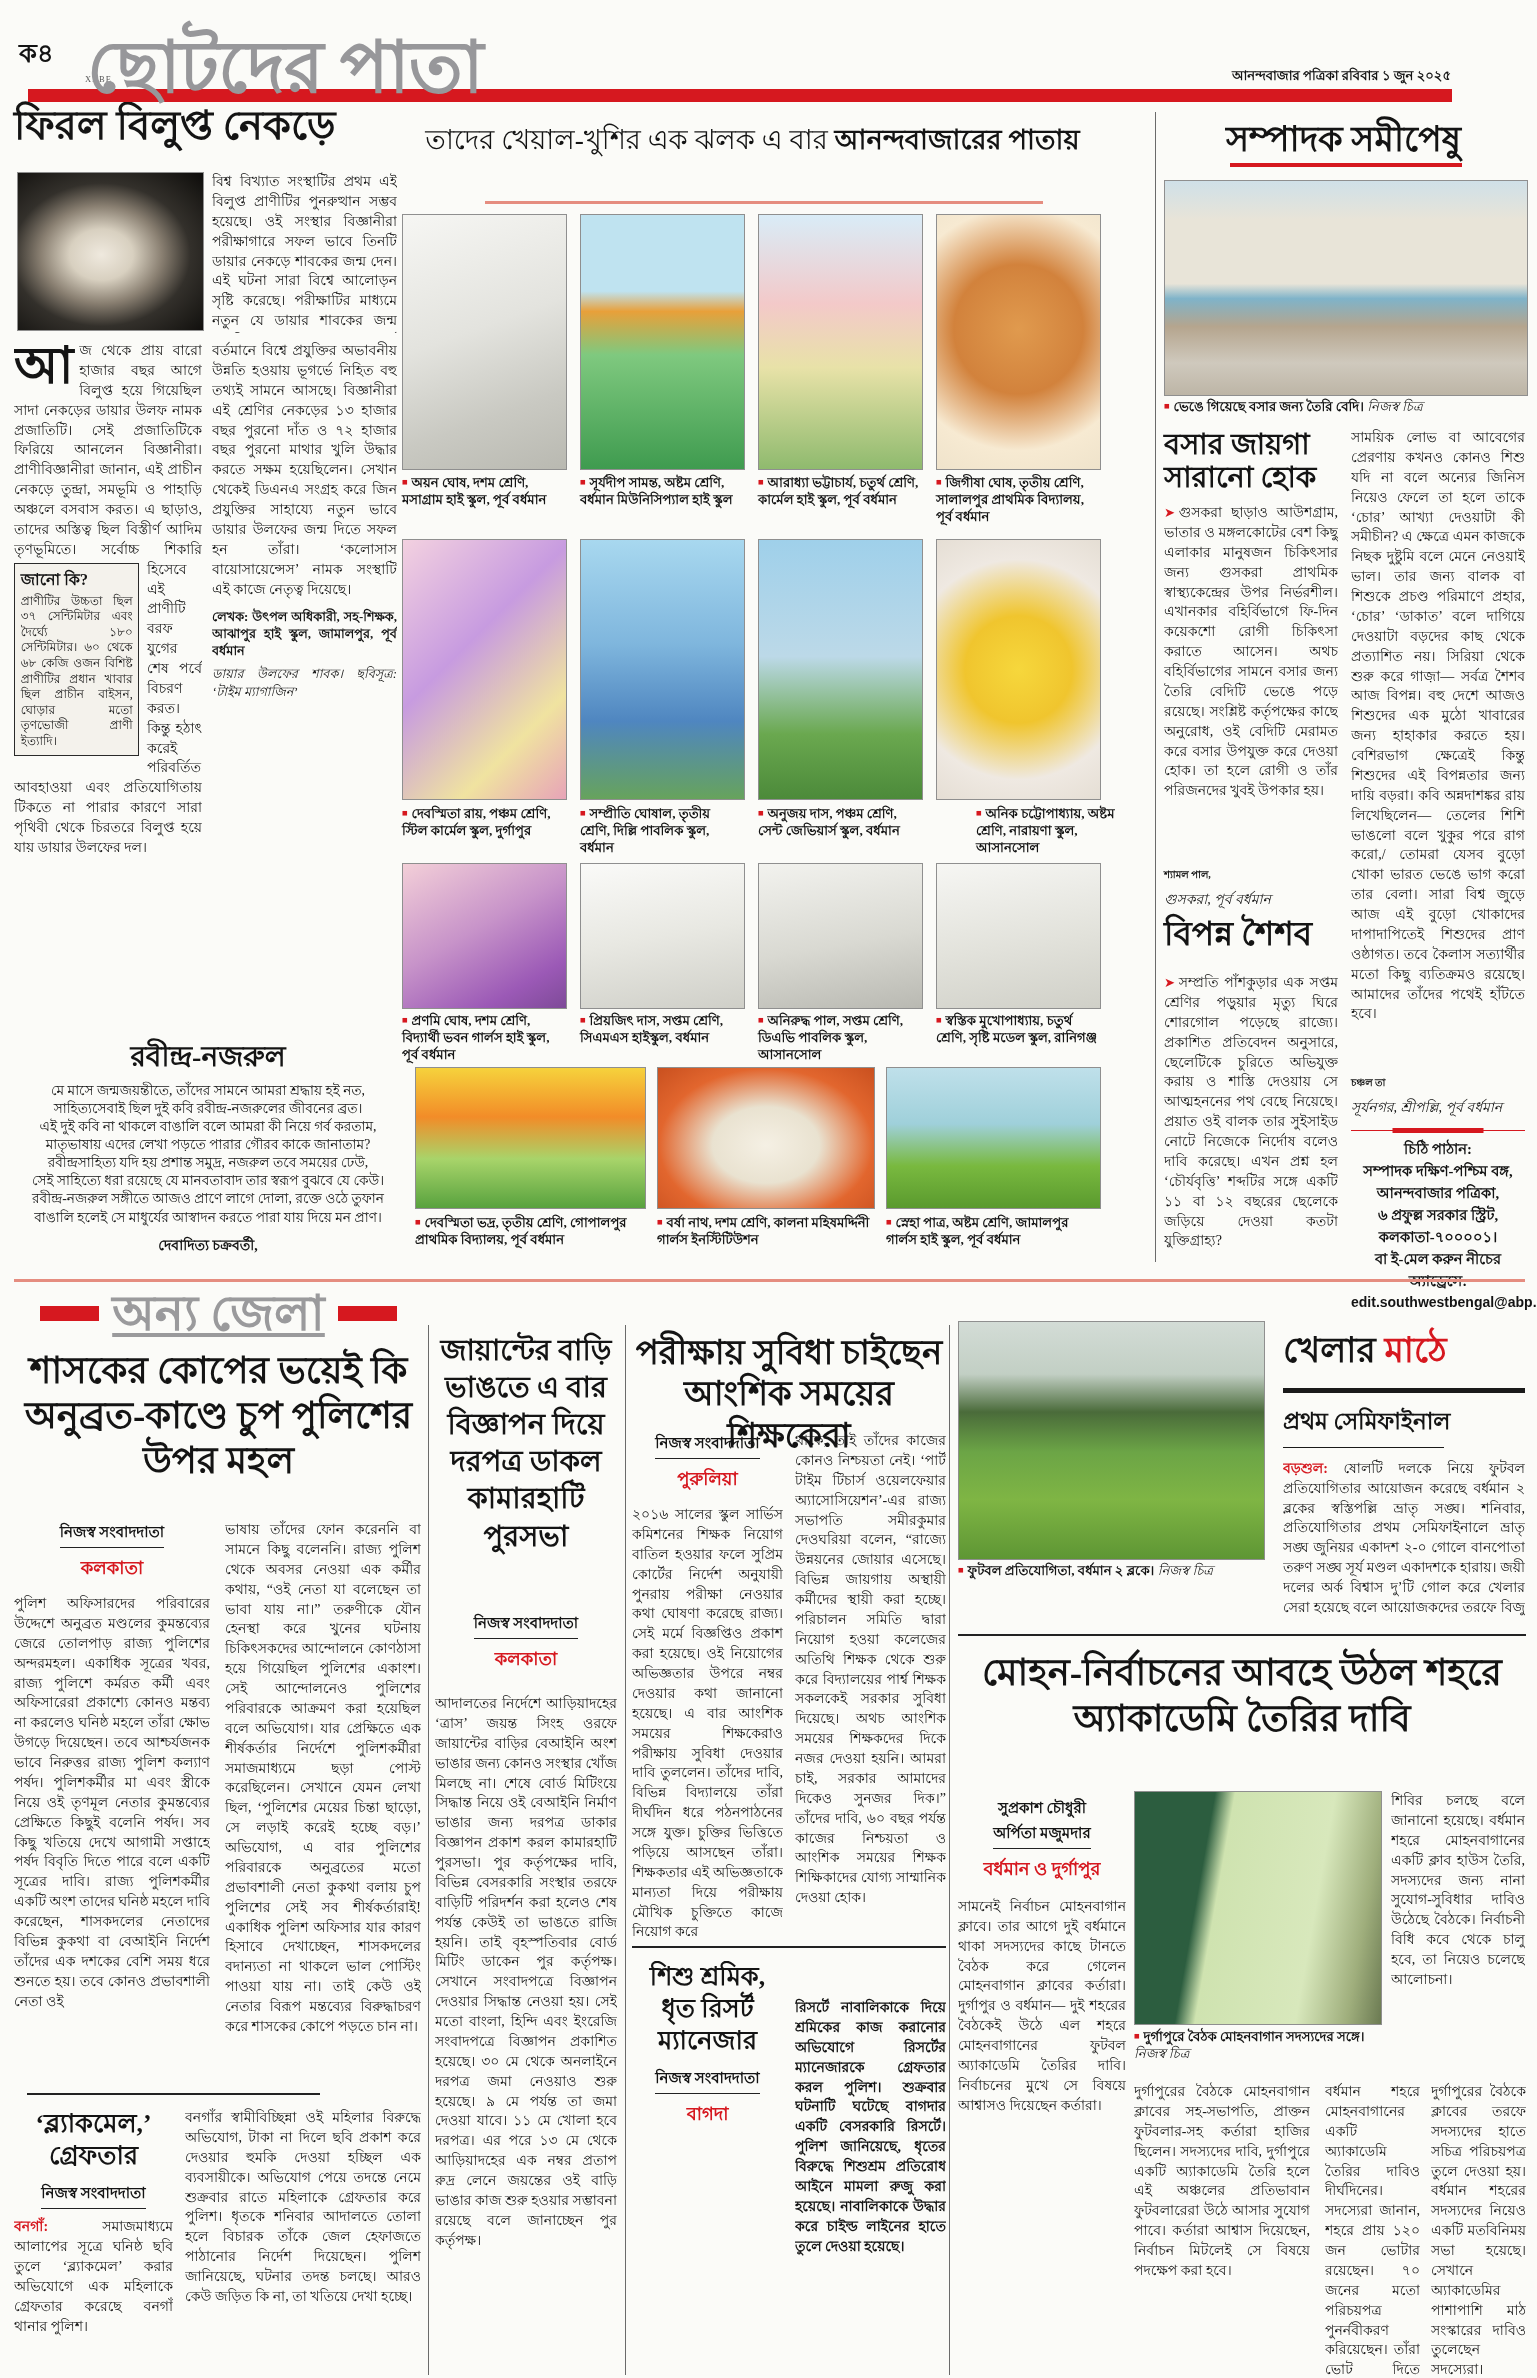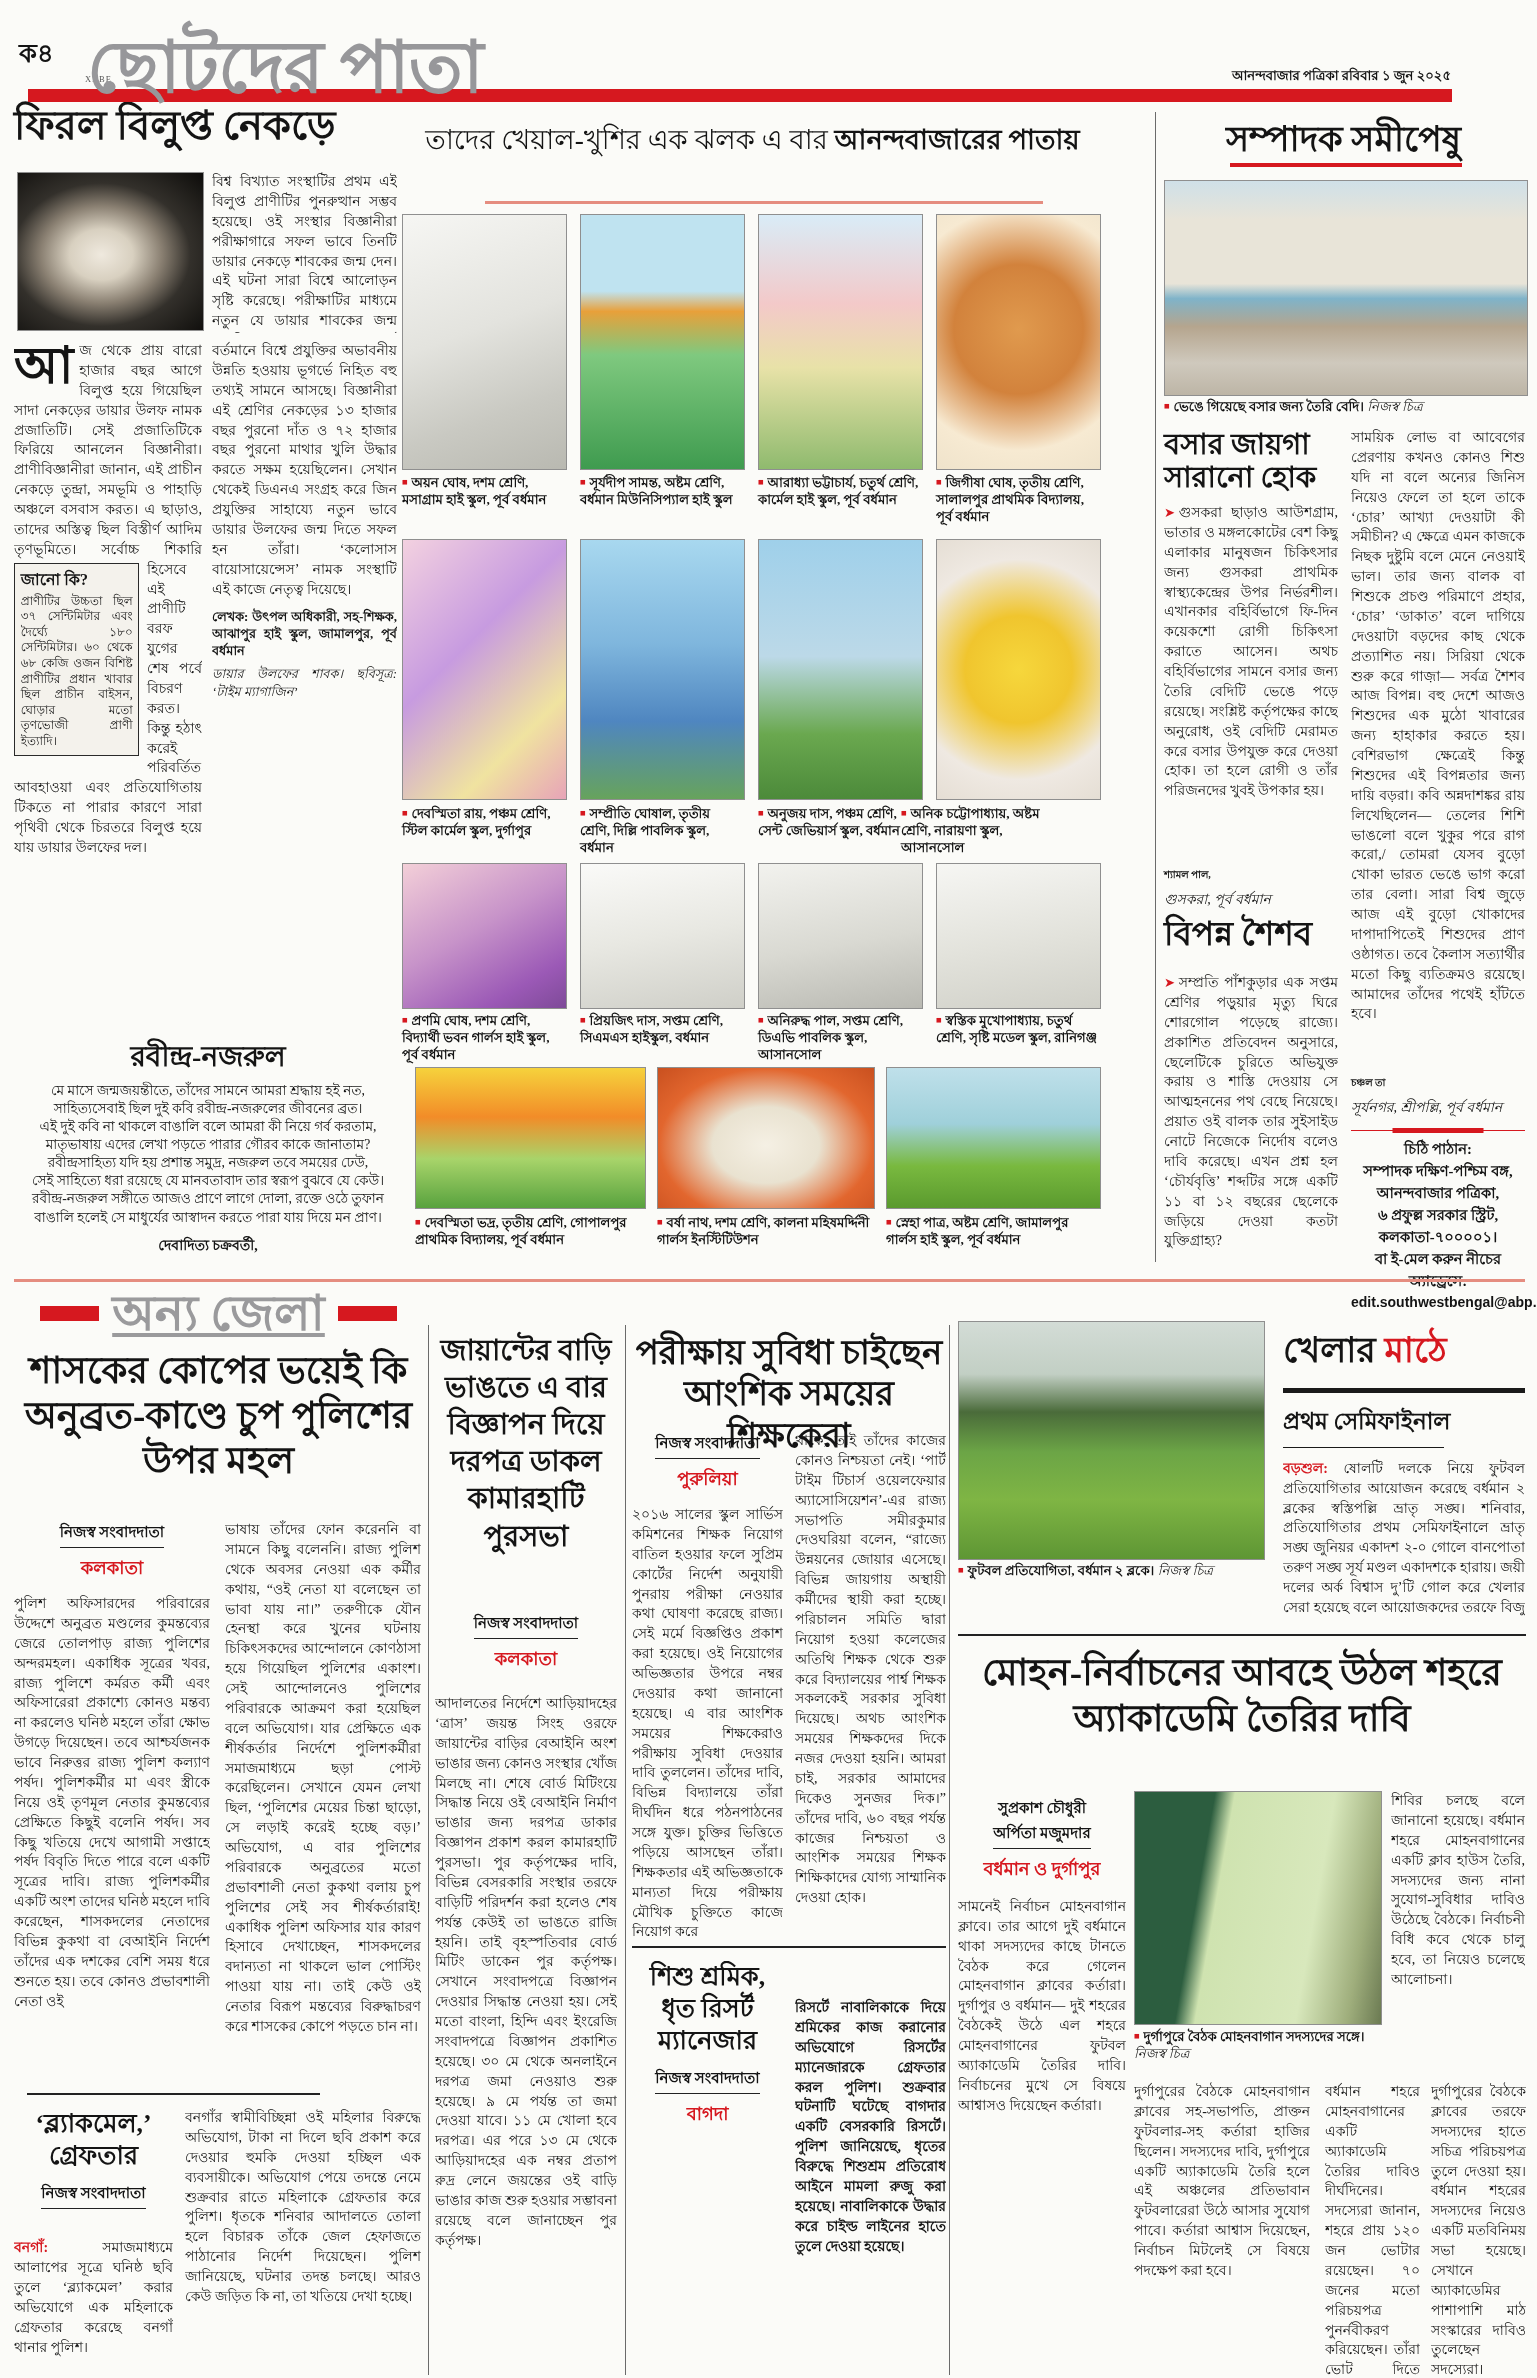--- a/index.html
+++ b/index.html
@@ -135,21 +135,21 @@
   <div class="abs cap" style="left:936px;top:475px;width:163px;"><span class="bullet">■</span><span>জিগীষা ঘোষ, তৃতীয় শ্রেণি, সালালপুর প্রাথমিক বিদ্যালয়, পূর্ব বর্ধমান</span></div>
 
   <div class="art p5" style="left:402px;top:539px;width:163px;height:259px;"></div>
   <div class="art p6" style="left:580px;top:539px;width:163px;height:259px;"></div>
   <div class="art p7" style="left:758px;top:539px;width:163px;height:259px;"></div>
   <div class="art p8" style="left:936px;top:539px;width:163px;height:259px;"></div>
 
   <div class="abs cap" style="left:402px;top:806px;width:163px;"><span class="bullet">■</span><span>দেবস্মিতা রায়, পঞ্চম শ্রেণি, স্টিল কার্মেল স্কুল, দুর্গাপুর</span></div>
   <div class="abs cap" style="left:580px;top:806px;width:163px;"><span class="bullet">■</span><span>সম্প্রীতি ঘোষাল, তৃতীয় শ্রেণি, দিল্লি পাবলিক স্কুল, বর্ধমান</span></div>
   <div class="abs cap" style="left:758px;top:806px;width:163px;"><span class="bullet">■</span><span>অনুজয় দাস, পঞ্চম শ্রেণি, সেন্ট জেভিয়ার্স স্কুল, বর্ধমান</span></div>
-  <div class="abs cap" style="left:901px;top:806px;width:163px;"><span class="bullet">■</span><span>অনিক চট্টোপাধ্যায়, অষ্টম শ্রেণি, নারায়ণা স্কুল, আসানসোল</span></div>
+  <div class="abs cap" style="left:976px;top:806px;width:163px;"><span class="bullet">■</span><span>অনিক চট্টোপাধ্যায়, অষ্টম শ্রেণি, নারায়ণা স্কুল, আসানসোল</span></div>
 
   <div class="art p9" style="left:402px;top:863px;width:163px;height:144px;"></div>
   <div class="art p10" style="left:580px;top:863px;width:163px;height:144px;"></div>
   <div class="art p11" style="left:758px;top:863px;width:163px;height:144px;"></div>
   <div class="art p12" style="left:936px;top:863px;width:163px;height:144px;"></div>
 
   <div class="abs cap" style="left:402px;top:1013px;width:163px;"><span class="bullet">■</span><span>প্রণমি ঘোষ, দশম শ্রেণি, বিদ্যার্থী ভবন গার্লস হাই স্কুল, পূর্ব বর্ধমান</span></div>
   <div class="abs cap" style="left:580px;top:1013px;width:163px;"><span class="bullet">■</span><span>প্রিয়জিৎ দাস, সপ্তম শ্রেণি, সিএমএস হাইস্কুল, বর্ধমান</span></div>
   <div class="abs cap" style="left:758px;top:1013px;width:163px;"><span class="bullet">■</span><span>অনিরুদ্ধ পাল, সপ্তম শ্রেণি, ডিএভি পাবলিক স্কুল, আসানসোল</span></div>
   <div class="abs cap" style="left:936px;top:1013px;width:163px;"><span class="bullet">■</span><span>স্বস্তিক মুখোপাধ্যায়, চতুর্থ শ্রেণি, সৃষ্টি মডেল স্কুল, রানিগঞ্জ</span></div>
@@ -213,21 +213,21 @@
     <div class="byline"><span class="bl-name">নিজস্ব সংবাদদাতা</span></div>
     <div class="place">কলকাতা</div>
     <div class="bt j" style="margin-top:9.5px;">পুলিশ অফিসারদের পরিবারের উদ্দেশে অনুব্রত মণ্ডলের কুমন্তব্যের জেরে তোলপাড় রাজ্য পুলিশের অন্দরমহল। একাধিক সূত্রের খবর, রাজ্য পুলিশে কর্মরত কর্মী এবং অফিসারেরা প্রকাশ্যে কোনও মন্তব্য না করলেও ঘনিষ্ঠ মহলে তাঁরা ক্ষোভ উগড়ে দিয়েছেন। তবে আশ্চর্যজনক ভাবে নিরুত্তর রাজ্য পুলিশ কল্যাণ পর্ষদ। পুলিশকর্মীর মা এবং স্ত্রীকে নিয়ে ওই তৃণমূল নেতার কুমন্তব্যের প্রেক্ষিতে কিছুই বলেনি পর্ষদ। সব কিছু খতিয়ে দেখে আগামী সপ্তাহে পর্ষদ বিবৃতি দিতে পারে বলে একটি সূত্রের দাবি। রাজ্য পুলিশকর্মীর একটি অংশ তাদের ঘনিষ্ঠ মহলে দাবি করেছেন, শাসকদলের নেতাদের বিভিন্ন কুকথা বা বেআইনি নির্দেশ তাঁদের এক দশকের বেশি সময় ধরে শুনতে হয়। তবে কোনও প্রভাবশালী নেতা ওই</div>
   </div>
   <div class="abs bt j clip" style="left:225px;top:1520px;width:196px;height:566px;">ভাষায় তাঁদের ফোন করেননি বা সামনে কিছু বলেননি। রাজ্য পুলিশ থেকে অবসর নেওয়া এক কর্মীর কথায়, “ওই নেতা যা বলেছেন তা ভাবা যায় না।” তরুণীকে যৌন হেনস্থা করে খুনের ঘটনায় চিকিৎসকদের আন্দোলনে কোণঠাসা হয়ে গিয়েছিল পুলিশের একাংশ। সেই আন্দোলনেও পুলিশের পরিবারকে আক্রমণ করা হয়েছিল বলে অভিযোগ। যার প্রেক্ষিতে এক শীর্ষকর্তার নির্দেশে পুলিশকর্মীরা সমাজমাধ্যমে ছড়া পোস্ট করেছিলেন। সেখানে যেমন লেখা ছিল, ‘পুলিশের মেয়ের চিন্তা ছাড়ো, সে লড়াই করেই হচ্ছে বড়।’ অভিযোগ, এ বার পুলিশের পরিবারকে অনুব্রতের মতো প্রভাবশালী নেতা কুকথা বলায় চুপ পুলিশের সেই সব শীর্ষকর্তারাই! একাধিক পুলিশ অফিসার যার কারণ হিসাবে দেখাচ্ছেন, শাসকদলের বদান্যতা না থাকলে ভাল পোস্টিং পাওয়া যায় না। তাই কেউ ওই নেতার বিরূপ মন্তব্যের বিরুদ্ধাচরণ করে শাসকের কোপে পড়তে চান না।</div>
 
   <div class="hrule" style="left:26.5px;top:2093px;width:293px;"></div>
   <div class="abs clip" style="left:14px;top:2108px;width:159px;height:267px;">
     <div class="ctr h-mini">‘ব্ল্যাকমেল,’ গ্রেফতার</div>
     <div class="byline" style="margin-top:9.5px;"><span class="bl-name">নিজস্ব সংবাদদাতা</span></div>
-    <div class="bt j" style="margin-top:29px;">
+    <div class="bt j" style="margin-top:8px;">
       <span class="b red">বনগাঁ:</span>
       <span>সমাজমাধ্যমে আলাপের সূত্রে ঘনিষ্ঠ ছবি তুলে ‘ব্ল্যাকমেল’ করার অভিযোগে এক মহিলাকে গ্রেফতার করেছে বনগাঁ থানার পুলিশ।</span>
     </div>
   </div>
   <div class="abs bt j clip" style="left:185px;top:2108px;width:236px;height:267px;">বনগাঁর স্বামীবিচ্ছিন্না ওই মহিলার বিরুদ্ধে অভিযোগ, টাকা না দিলে ছবি প্রকাশ করে দেওয়ার হুমকি দেওয়া হচ্ছিল এক ব্যবসায়ীকে। অভিযোগ পেয়ে তদন্তে নেমে শুক্রবার রাতে মহিলাকে গ্রেফতার করে পুলিশ। ধৃতকে শনিবার আদালতে তোলা হলে বিচারক তাঁকে জেল হেফাজতে পাঠানোর নির্দেশ দিয়েছেন। পুলিশ জানিয়েছে, ঘটনার তদন্ত চলছে। আরও কেউ জড়িত কি না, তা খতিয়ে দেখা হচ্ছে।</div>
 
   <div class="vrule" style="left:428px;top:1325px;height:1050px;"></div>
   <div class="vrule" style="left:625px;top:1325px;height:1050px;"></div>
   <div class="vrule" style="left:949px;top:1325px;height:1050px;"></div>
 

